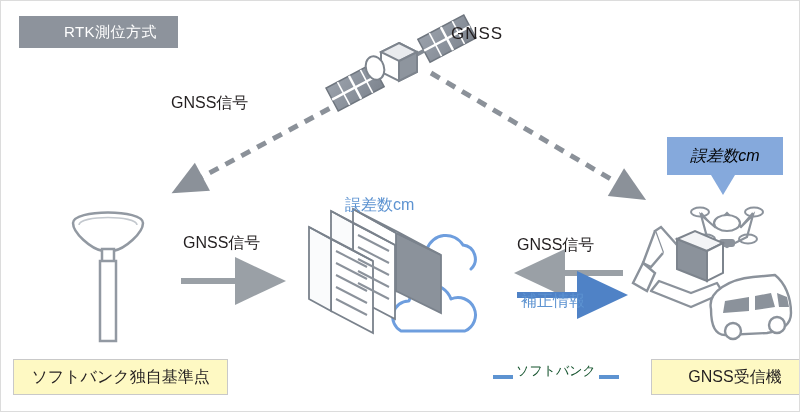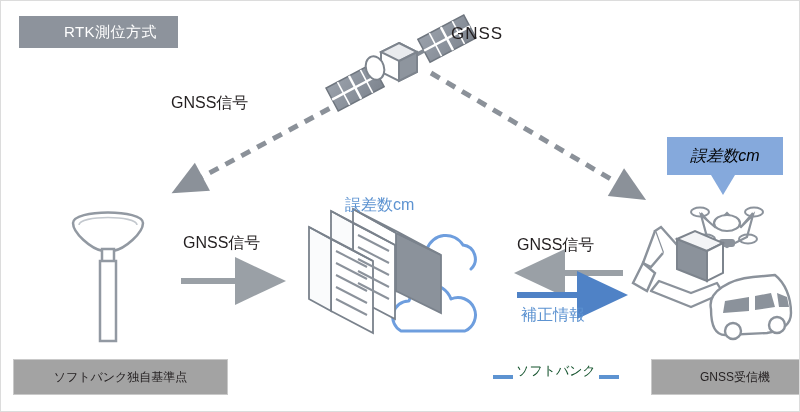--- a/index.html
+++ b/index.html
@@ -29,23 +29,23 @@
   .lbl.blue{color:#5d93d1;}
   .f17{font-size:17px;}
   .f16{font-size:16px;}
   .ls1{letter-spacing:1px;margin-left:16px;}
 
   
   .footbox{
     position:absolute;
     box-sizing:border-box;
     border:1px solid #c9c9c9;
-    background:#a3a3a3;
+    background:#fef9c3;
     display:flex;align-items:center;justify-content:center;
-    font-size:12px;color:#231f20;
+    font-size:16px;color:#231f20;
     height:36px;top:358px;
   }
   #foot-base   {left:12px; width:215px;}
   #foot-core   {left:320px;width:168px;}
   #foot-recv   {left:622px;width:168px;margin-left:28px;}
 
   
   .conn{position:absolute;top:374px;width:20px;height:4px;background:#5d93d1;}
   #conn-l{left:492px;}
   #conn-r{left:598px;}
@@ -232,21 +232,21 @@
   <div class="lbl f17 ls1" style="left:434px;top:23px;">GNSS</div>
 
   <div class="lbl f16" style="left:170px;top:92px;">GNSS信号</div>
 
   <div class="lbl f16" style="left:182px;top:232px;">GNSS信号</div>
 
   <div class="lbl f16 blue" style="left:344px;top:194px;">誤差数cm</div>
 
   <div class="lbl f16" style="left:516px;top:234px;">GNSS信号</div>
 
-  <div class="lbl f16 blue" style="left:520px;top:304px;">補正情報</div>
+  <div class="lbl f16 blue" style="left:520px;top:290px;">補正情報</div>
 
   <div id="err-badge">誤差数cm</div>
   <div id="err-tail"></div>
 
   <div class="footbox" id="foot-base">ソフトバンク独自基準点</div>
 
 
   <div class="conn" id="conn-l"></div>
 
   <div id="foot-net">

